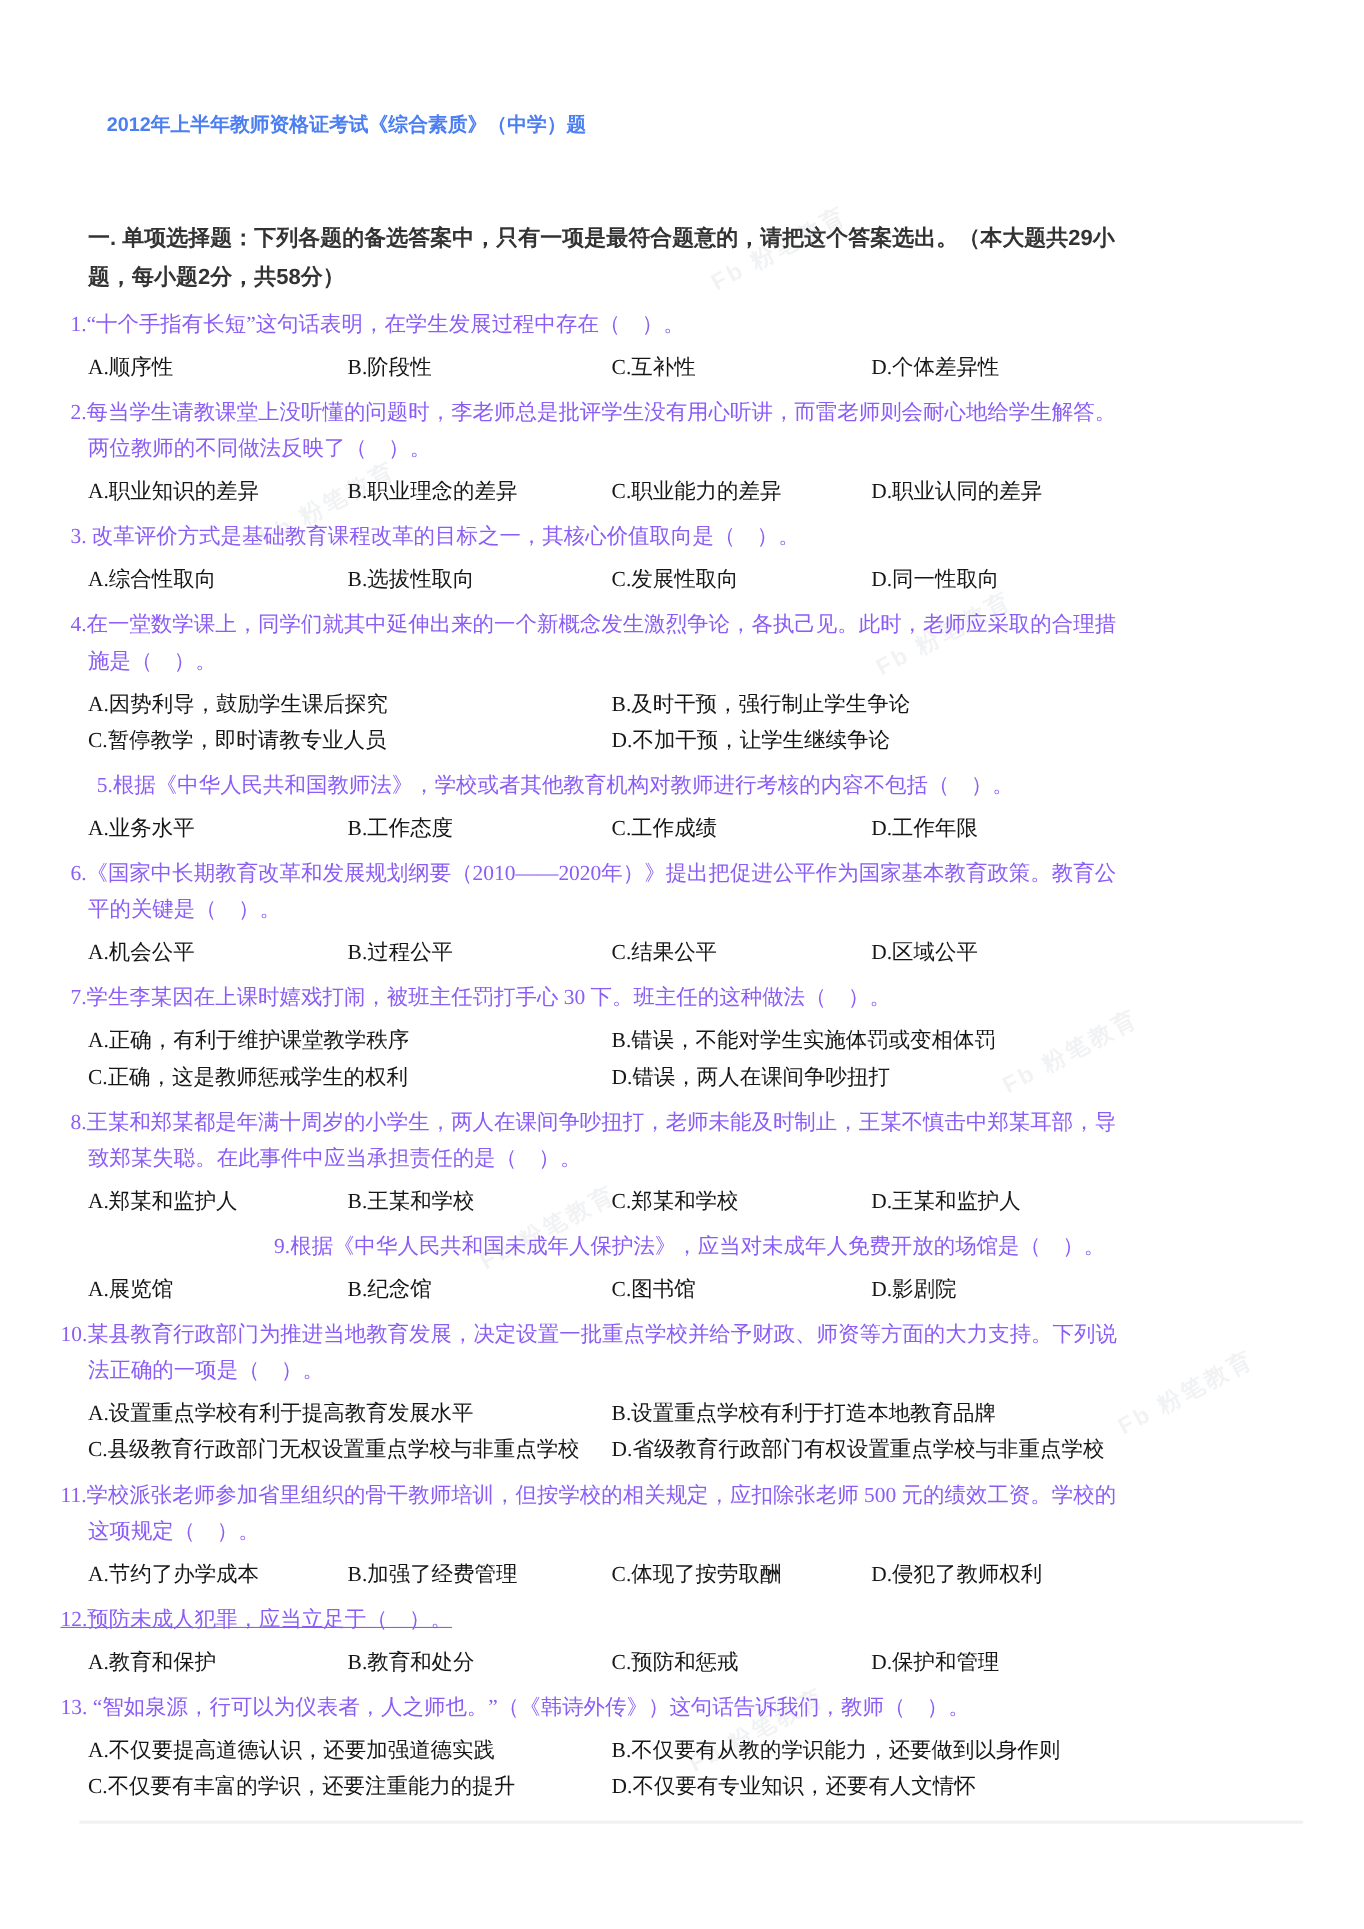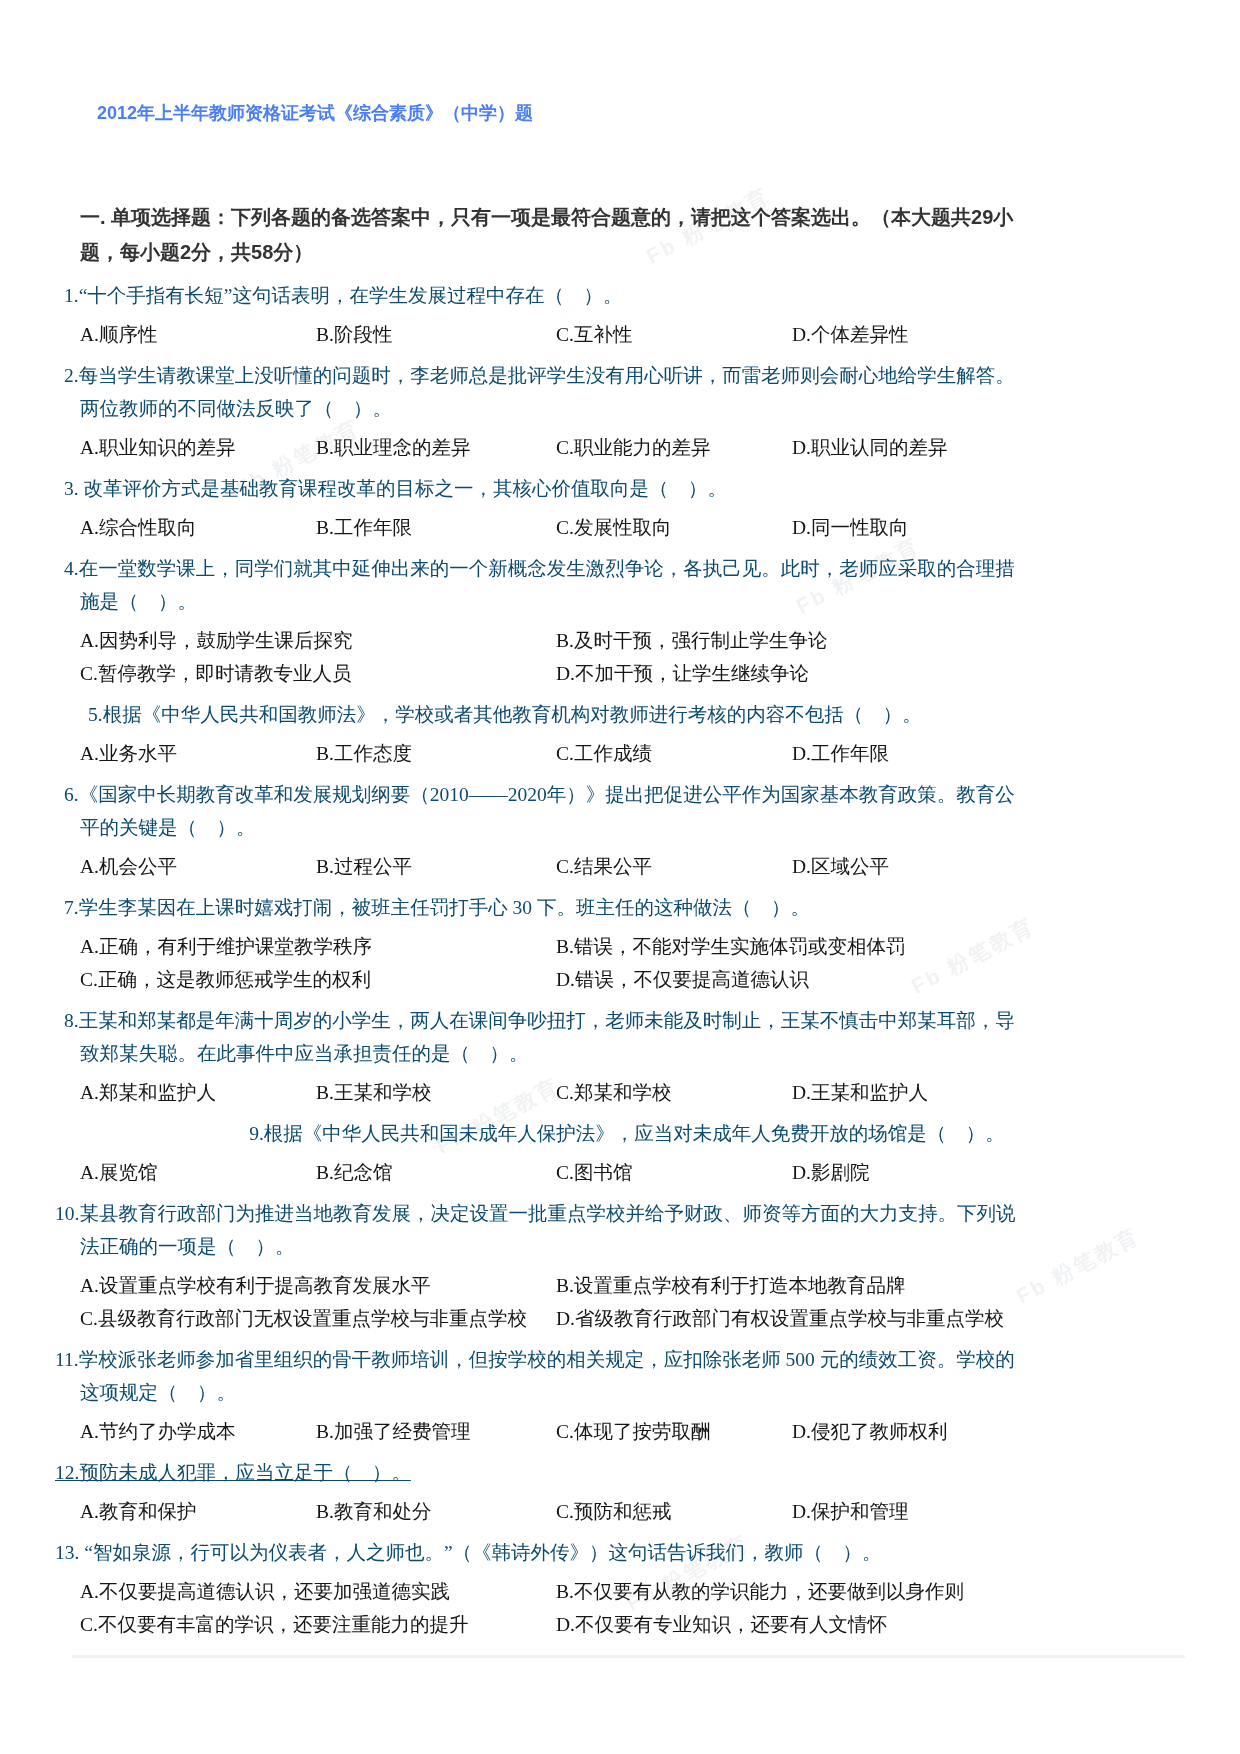--- a/index.html
+++ b/index.html
@@ -39,21 +39,21 @@
     white-space: pre-line;
   }
   #questions { margin-top: 9px; }
   .question-block { margin-bottom: 8px; }
   .q-text {
     margin: 0;
     padding-left: 8px;
     font-size: 19.5px;
     line-height: 33px;
     white-space: pre-line;
-    color: #0c4a6e;
+    color: #8b5cf6;
   }
   .options {
     display: grid;
     margin: 6px 0 0 8px;
     font-size: 19.5px;
     line-height: 33px;
     color: #161616;
   }
   .cols4 { grid-template-columns: 236px 240px 236px auto; font-family: Liberation Serif, serif; }
   .cols2 { grid-template-columns: 476px auto; }
@@ -114,21 +114,21 @@
             <span class="option">A.职业知识的差异</span>
             <span class="option">B.职业理念的差异</span>
             <span class="option">C.职业能力的差异</span>
             <span class="option">D.职业认同的差异</span>
           </div>
         </div>
         <div class="question-block">
           <p class="q-text" style="text-indent: -16px;">3. 改革评价方式是基础教育课程改革的目标之一，其核心价值取向是（　）。</p>
           <div class="options cols4">
             <span class="option">A.综合性取向</span>
-            <span class="option">B.工作年限</span>
+            <span class="option">B.选拔性取向</span>
             <span class="option">C.发展性取向</span>
             <span class="option">D.同一性取向</span>
           </div>
         </div>
         <div class="question-block">
           <p class="q-text" style="text-indent: -16px;">4.在一堂数学课上，同学们就其中延伸出来的一个新概念发生激烈争论，各执己见。此时，老师应采取的合理措
 施是（　）。</p>
           <div class="options cols2">
             <span class="option">A.因势利导，鼓励学生课后探究</span>
             <span class="option">B.及时干预，强行制止学生争论</span>
@@ -154,21 +154,21 @@
             <span class="option">C.结果公平</span>
             <span class="option">D.区域公平</span>
           </div>
         </div>
         <div class="question-block">
           <p class="q-text" style="text-indent: -16px;">7.学生李某因在上课时嬉戏打闹，被班主任罚打手心 30 下。班主任的这种做法（　）。</p>
           <div class="options cols2">
             <span class="option">A.正确，有利于维护课堂教学秩序</span>
             <span class="option">B.错误，不能对学生实施体罚或变相体罚</span>
             <span class="option">C.正确，这是教师惩戒学生的权利</span>
-            <span class="option">D.错误，不仅要提高道德认识</span>
+            <span class="option">D.错误，两人在课间争吵扭打</span>
           </div>
         </div>
         <div class="question-block">
           <p class="q-text" style="text-indent: -16px;">8.王某和郑某都是年满十周岁的小学生，两人在课间争吵扭打，老师未能及时制止，王某不慎击中郑某耳部，导
 致郑某失聪。在此事件中应当承担责任的是（　）。</p>
           <div class="options cols4">
             <span class="option">A.郑某和监护人</span>
             <span class="option">B.王某和学校</span>
             <span class="option">C.郑某和学校</span>
             <span class="option">D.王某和监护人</span>

